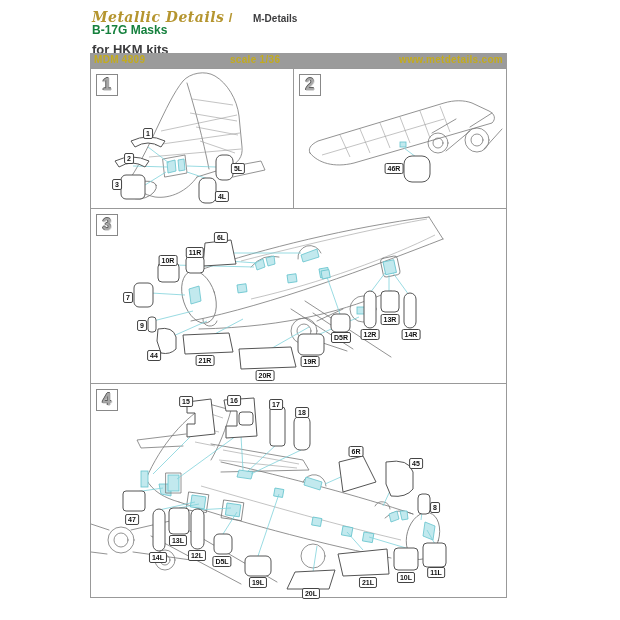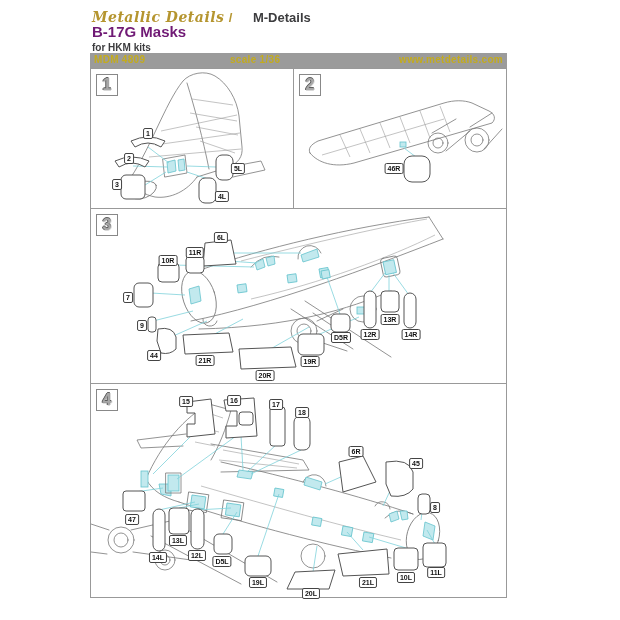--- a/index.html
+++ b/index.html
@@ -5,23 +5,23 @@
   html,body { margin:0; padding:0; background:#fff; }
   #page { position:relative; width:620px; height:620px; background:#ffffff; overflow:hidden;
           font-family:"Liberation Sans", sans-serif; }
   #sheet { position:absolute; left:90px; top:0; width:417px; height:620px; }
 
   
   .logo { position:absolute; left:2px; top:8px; white-space:nowrap; }
   .logo .script { font-family:"DejaVu Serif", serif; font-style:italic; font-weight:bold;
                   font-size:14px; color:#b5952f; letter-spacing:0.5px; }
   .logo .sep { font-weight:bold; font-size:13px; color:#b5952f; }
-  .logo .brand { font-weight:bold; font-size:13px; color:#3c3c3e;padding-left:16px; }
-  .title { position:absolute; left:2px; top:23px; font-size:15px; font-weight:bold; color:#701a75; }
-  .subtitle { position:absolute; left:2px; top:42px; font-size:10px; font-weight:bold; color:#3c3c3e; }
+  .logo .brand { font-weight:bold; font-size:10px; color:#3c3c3e;padding-left:16px; }
+  .title { position:absolute; left:2px; top:23px; font-size:12px; font-weight:bold; color:#15803d; }
+  .subtitle { position:absolute; left:2px; top:42px; font-size:13px; font-weight:bold; color:#3c3c3e; }
   .bar { position:absolute; left:0; top:53px; width:417px; height:31px; background:#9b9b9b; }
   .bar span { position:absolute; top:1px; font-size:10px; font-weight:bold; color:#c3ab1e;
               letter-spacing:0.3px; white-space:nowrap; }
   .bar .code { left:4px; }
   .bar .scale { left:140px; }
   .bar .site { right:4px; }
 
   
   #frame { position:absolute; left:0; top:68px; width:417px; height:530px;
            border:1px solid #999; box-sizing:border-box; background:#fff; }

